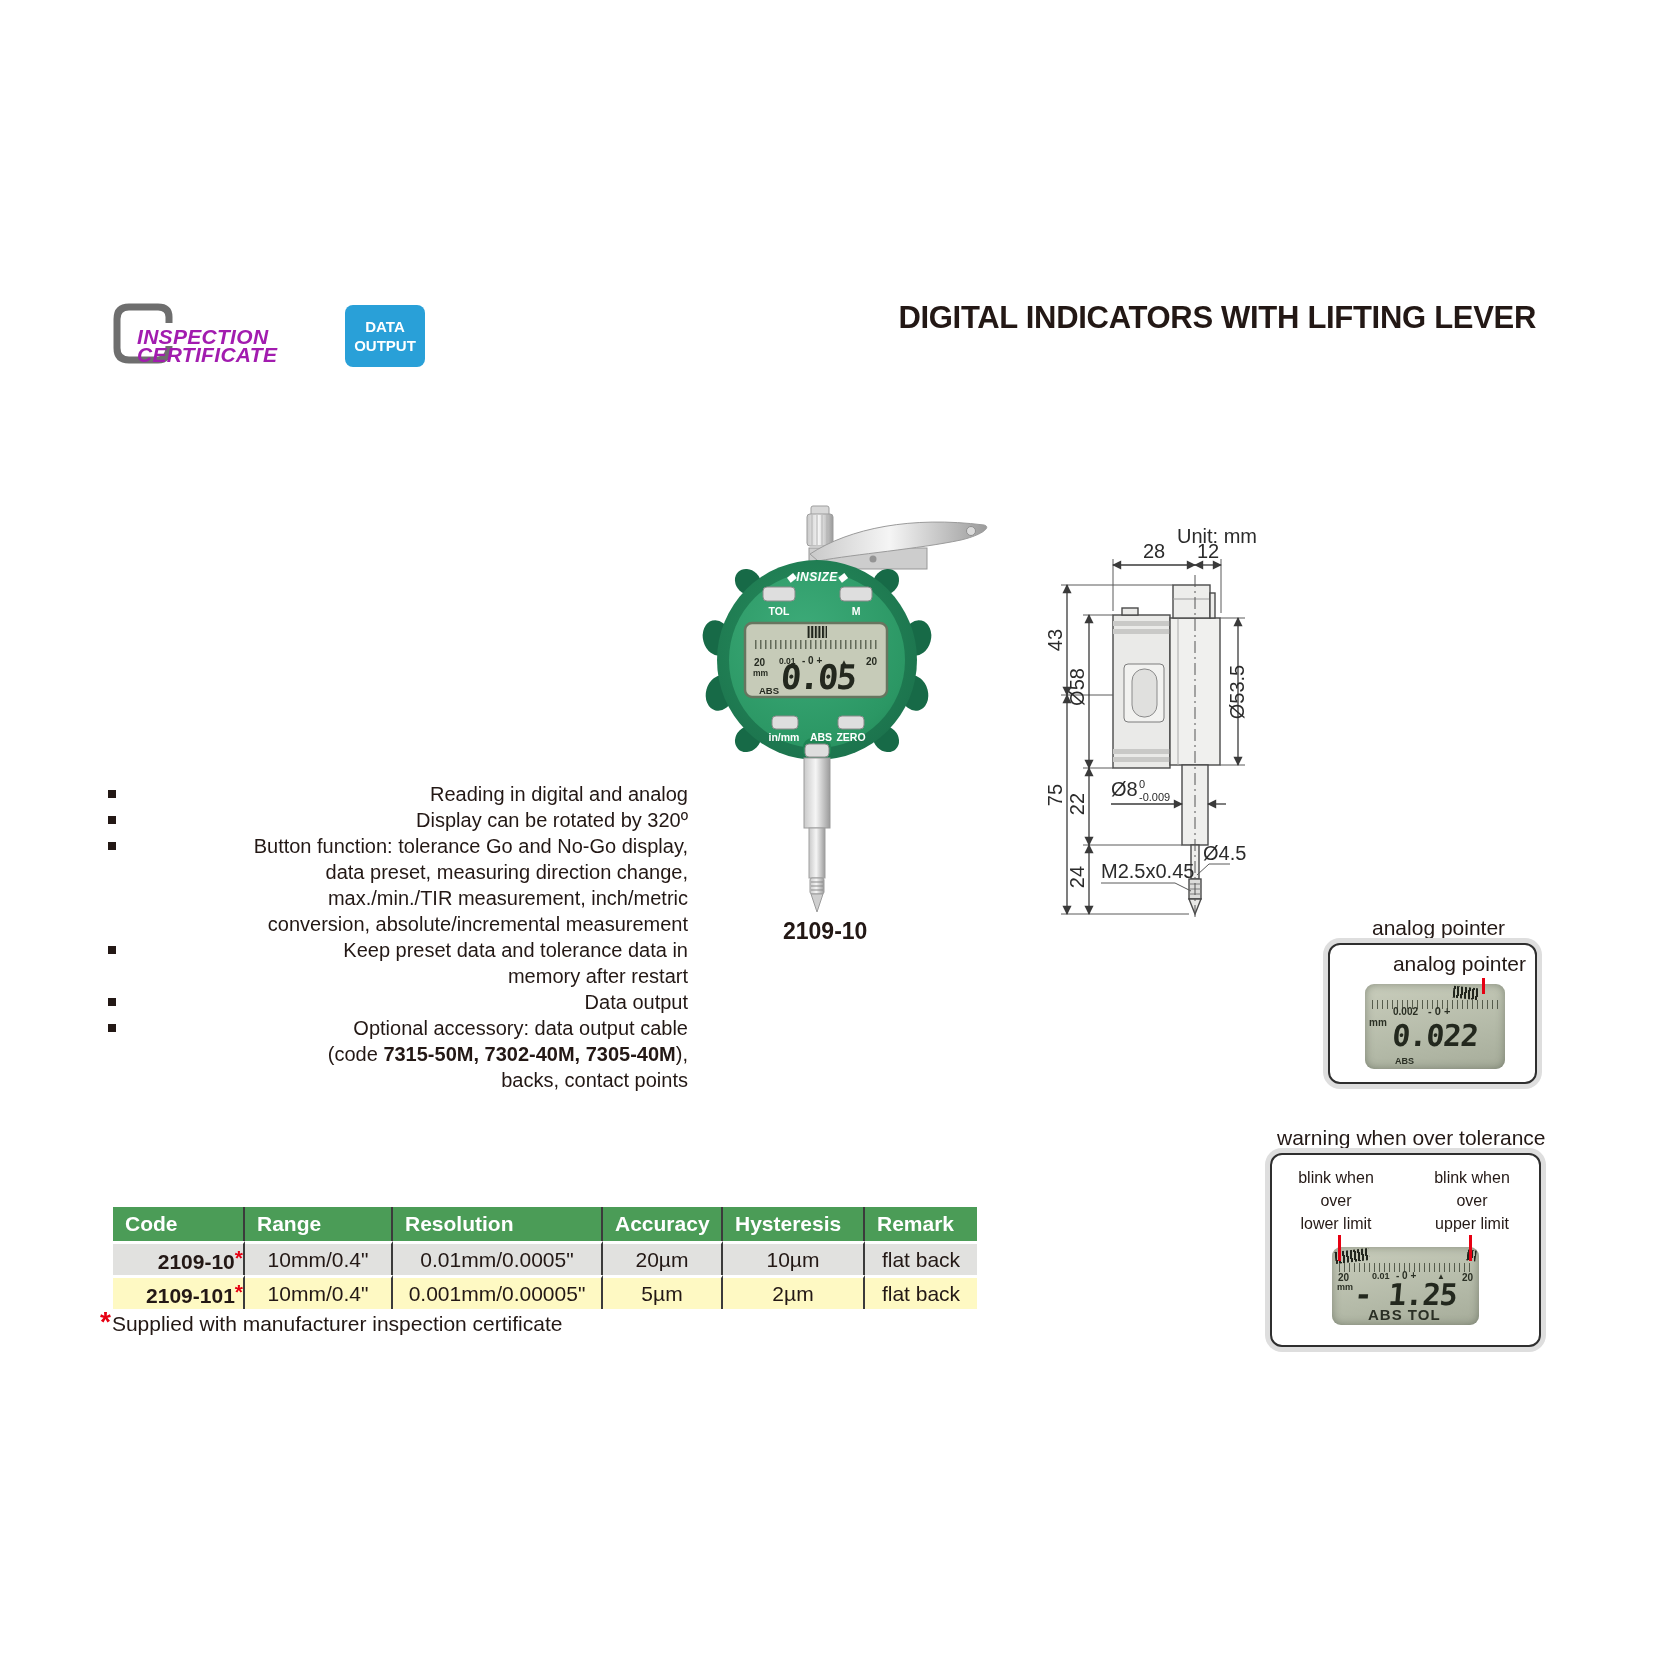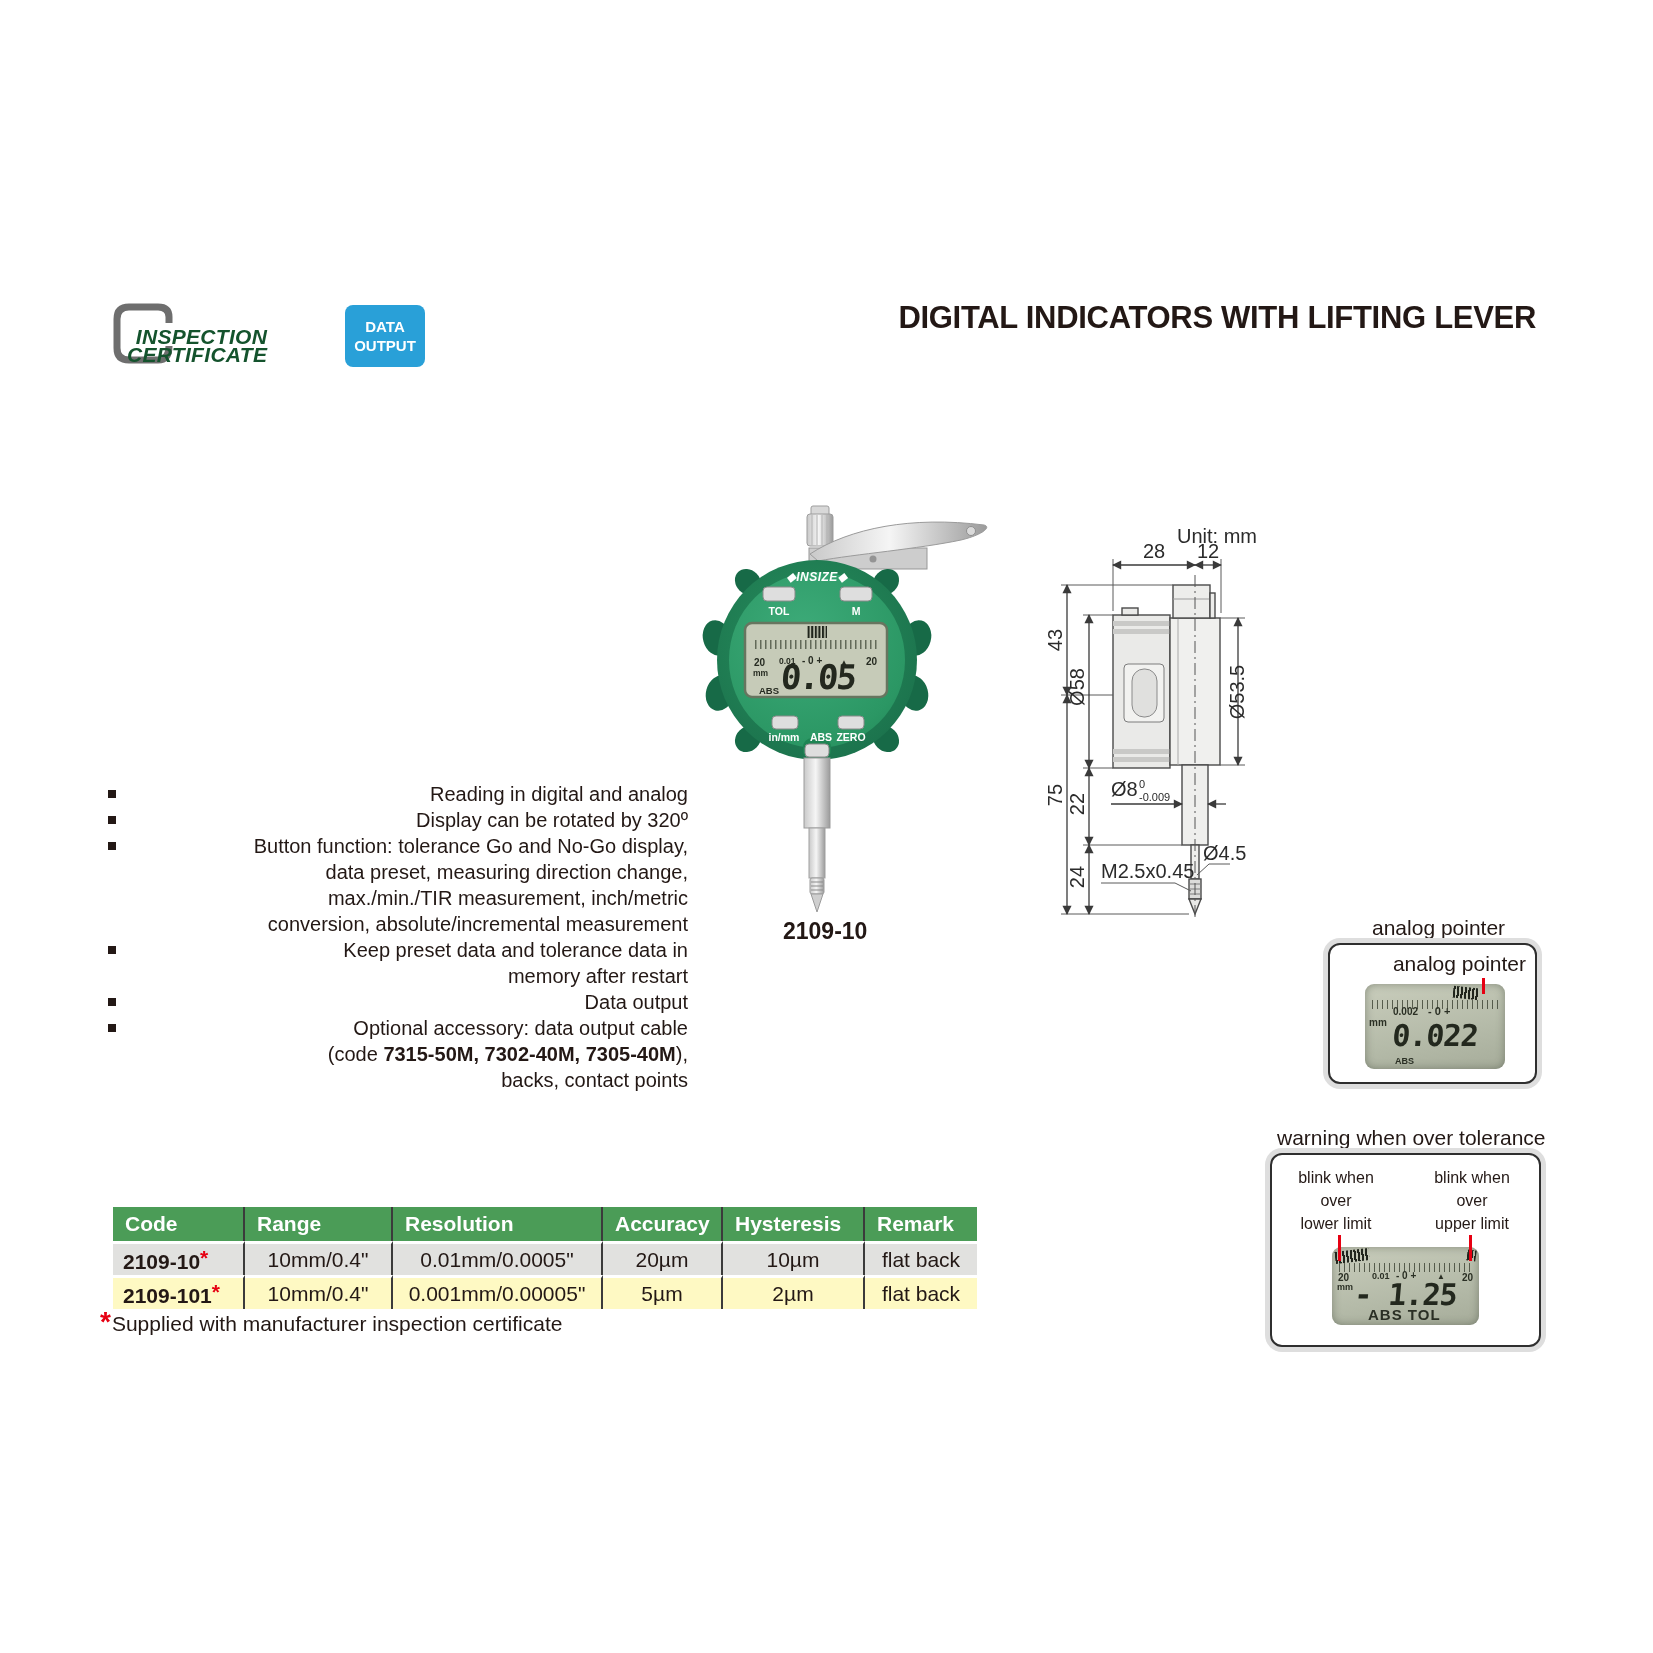--- a/index.html
+++ b/index.html
@@ -2,22 +2,22 @@
 <html><head>
 <meta charset="utf-8">
 <style>
   html,body{margin:0;padding:0;}
   body{width:1653px;height:1653px;background:#ffffff;position:relative;overflow:hidden;
        font-family:"Liberation Sans",sans-serif;color:#231815;}
   .abs{position:absolute;}
 
   
   .cert-wrap{left:112px;top:302px;width:210px;height:66px;}
-  .cert-text{position:absolute;left:15px;top:26px;font-style:italic;font-weight:bold;
-             font-size:21px;line-height:18px;color:#14532d;letter-spacing:.3px;white-space:nowrap;text-align:right;}
+  .cert-text{position:absolute;left:25px;top:26px;font-style:italic;font-weight:bold;
+             font-size:21px;line-height:18px;color:#a21caf;letter-spacing:.3px;white-space:nowrap;}
   
   .badge-data{left:345px;top:305px;width:80px;height:62px;background:#29a0d8;border-radius:8px;
               color:#fff;font-weight:bold;font-size:15px;line-height:19px;text-align:center;
               display:flex;flex-direction:column;justify-content:center;}
   
   .title{left:828px;top:300px;width:708px;font-size:31px;font-weight:bold;white-space:nowrap;
          letter-spacing:-.3px;color:#231815;text-align:right;}
 
   
   .features{left:108px;top:781px;width:580px;text-align:right;}
@@ -59,21 +59,21 @@
   table.spec{position:absolute;left:113px;top:1207px;border-collapse:separate;border-spacing:0;
              font-size:21px;color:#231815;table-layout:fixed;}
   table.spec th{background:#4b9c57;color:#fff;font-weight:bold;text-align:left;height:34px;
                 padding:0 0 0 12px;border-right:2px solid #3b3b3b;}
   table.spec th:last-child{border-right:none;}
   table.spec td{text-align:center;height:31px;border-right:2px solid #3b3b3b;border-top:3px solid #fff;
                 padding:0;}
   table.spec td:last-child{border-right:none;}
   table.spec tr.r1 td{background:#e1e1df;}
   table.spec tr.r2 td{background:#fef9c3;}
-  table.spec td.code{text-align:left;padding-left:10px;font-weight:bold;margin-left:32px;}
+  table.spec td.code{text-align:right;padding-left:10px;font-weight:bold;margin-left:32px;}
   .star{color:#e60012;font-weight:bold;vertical-align:4px;font-size:21px;}
 
   
   .footnote{left:100px;top:1312px;font-size:21px;display:flex;align-items:flex-start;}
   .fstar{color:#e60012;font-weight:bold;font-size:28px;line-height:20px;margin-right:1px;}
 
   
   .dtxt{font-family:"Liberation Sans",sans-serif;font-size:20px;fill:#2b2b2b;}
   .dsml{font-family:"Liberation Sans",sans-serif;font-size:11px;fill:#2b2b2b;}
   .dim{stroke:#3a3a3a;stroke-width:1.3;fill:none;}

